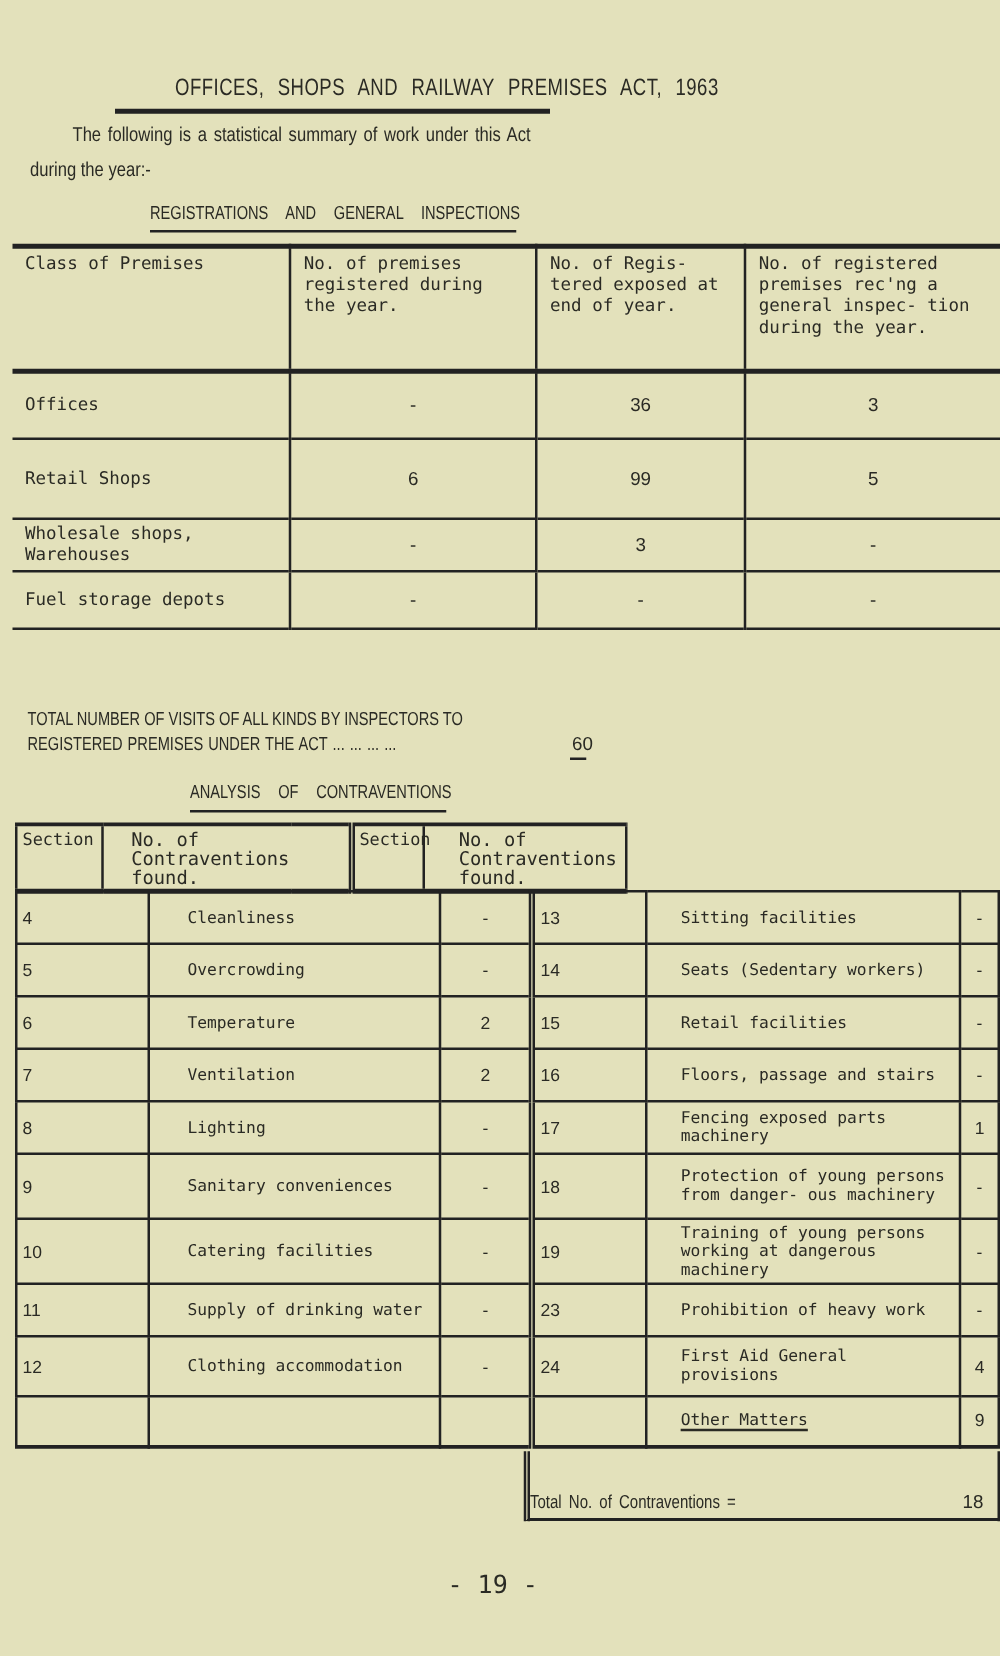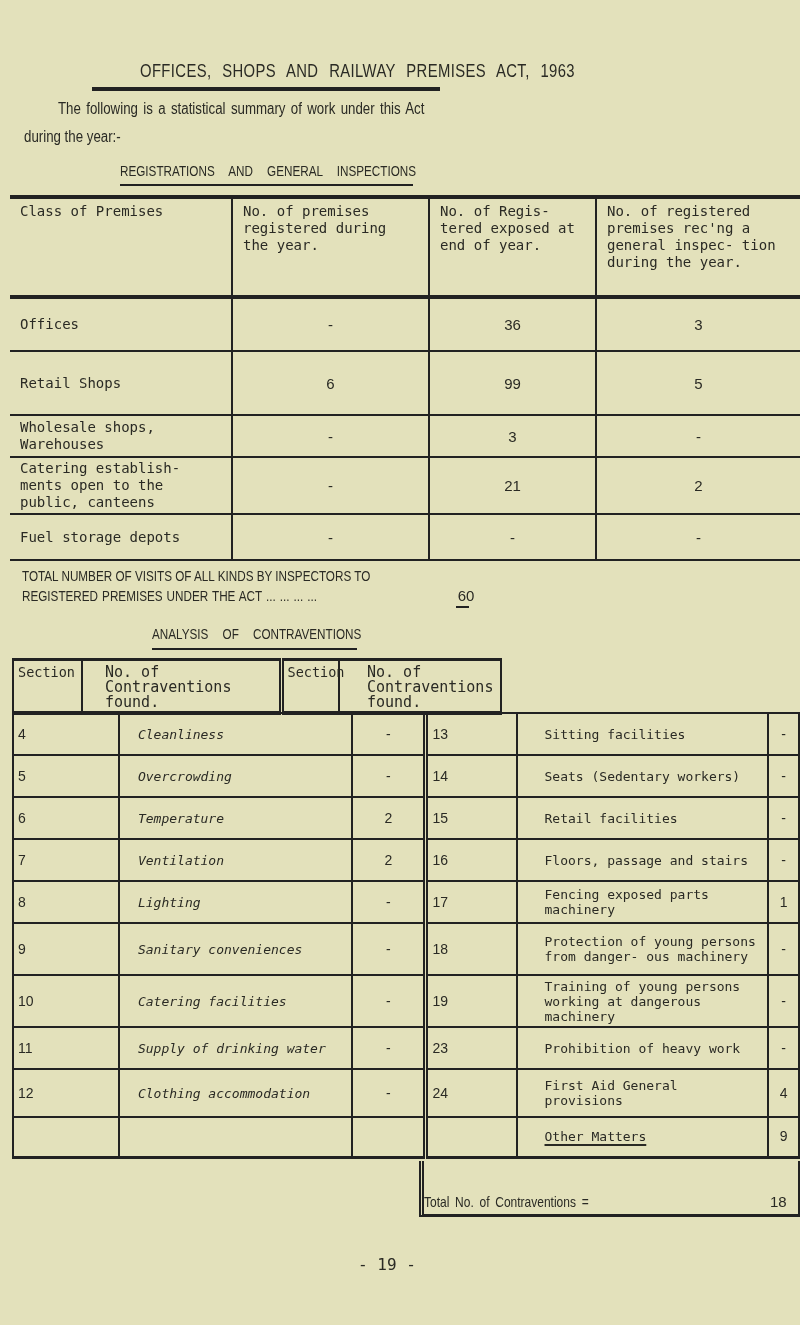--- a/index.html
+++ b/index.html
@@ -54,37 +54,37 @@
   table.t2 {
     position: absolute; left: 12px; top: 658px; width: 788px;
     border-collapse: collapse; font-size: 13px;
     font-family: "DejaVu Sans Mono", monospace;
     table-layout: fixed;
   }
   table.t2 td { border: 2px solid #222; vertical-align: middle; padding: 1px 4px; line-height: 15px; }
   table.t2 tr.hdr td { vertical-align: top; height: 48px; padding-top: 4px; border-top: 3px solid #222; border-bottom: 4px solid #222; font-size: 15px; }
   table.t2 td.sec { text-align: left; font-family: "Liberation Sans", sans-serif; font-size: 14px; }
   table.t2 td.val { text-align: center; font-family: "Liberation Sans", sans-serif; font-size: 14px; }
-  table.t2 td.lbl { padding-left: 18px; font-style: italic; }
+  table.t2 td.lbl { padding-left: 30px; }
   table.t2 td.lbl2 { padding-left: 27px; }
   table.t2 td.dbl { border-left: 5px double #222; }
   table.t2 tr.r { height: 42px; }
   table.t2 tr.r3 { height: 52px; }
   .u { text-decoration: underline; text-decoration-thickness: 2px; text-underline-offset: 3px; }
 
   .total-box {
     left: 419px; top: 1161px; width: 381px; height: 56px;
     border-left: 5px double #222; border-right: 2px solid #222; border-bottom: 3px solid #222;
   }
   .total-text {
     left: 424px; top: 1193px; font-size: 15px; white-space: nowrap;
     font-family: "Liberation Sans", sans-serif; transform: scaleX(0.8); transform-origin: left top; word-spacing: 3px;
   }
   .total-val { left: 770px; top: 1193px; font-size: 15px; font-family: "Liberation Sans", sans-serif; }
-  .page-no { left: 358px; top: 1255px; font-size: 16px; font-family: "DejaVu Sans Mono", monospace; white-space: pre; }
+  .page-no { left: 358px; top: 1255px; font-size: 20px; font-family: "DejaVu Sans Mono", monospace; white-space: pre; }
 </style>
 </head>
 <body>
 
 <div class="abs title">OFFICES, SHOPS AND RAILWAY PREMISES ACT, 1963</div>
 <div class="abs title-rule" style="left:92px;width:348px;"></div>
 <div class="abs intro1">The following is a statistical summary of work under this Act</div>
 <div class="abs intro2">during the year:-</div>
 <div class="abs sub1">REGISTRATIONS AND GENERAL INSPECTIONS</div>
 <div class="abs sub1-rule"></div>
@@ -113,26 +113,20 @@
     <td>Retail Shops</td>
     <td class="c">6</td>
     <td class="c">99</td>
     <td class="c">5</td>
   </tr>
   <tr style="height:42px">
     <td style="width:200px">Wholesale shops, Warehouses</td>
     <td class="c">-</td>
     <td class="c">3</td>
     <td class="c">-</td>
-  </tr>
-  <tr style="height:54px">
-    <td>Catering establish- ments open to the public, canteens</td>
-    <td class="c">-</td>
-    <td class="c">21</td>
-    <td class="c">2</td>
   </tr>
   <tr style="height:46px">
     <td>Fuel storage depots</td>
     <td class="c">-</td>
     <td class="c">-</td>
     <td class="c">-</td>
   </tr>
 </tbody>
   </table>
 

